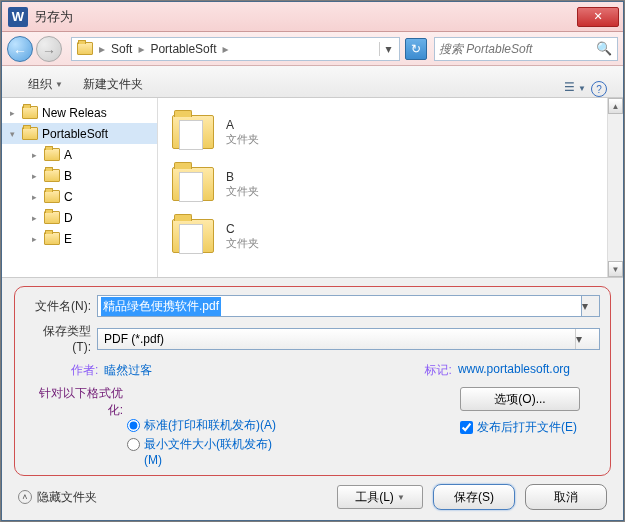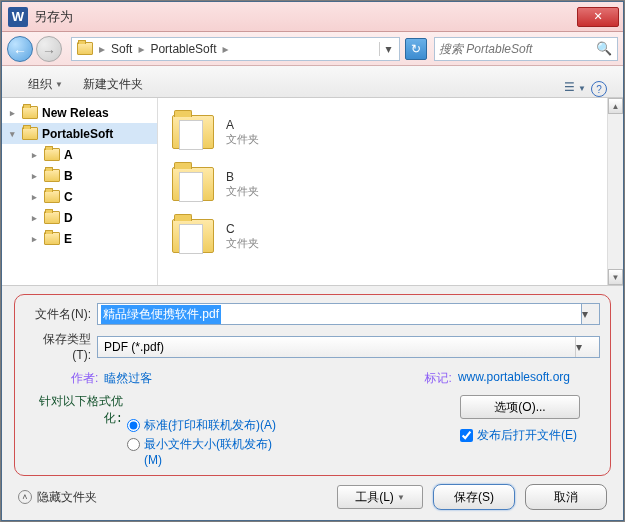--- a/index.html
+++ b/index.html
@@ -25,21 +25,21 @@
 .search-box input { border: none; outline: none; flex: 1; color: #ec4899; font-style: italic; }
 .search-icon { color: #5a8ab8; font-size: 13px; }
 
 .toolbar { height: 32px; background: linear-gradient(#f8f8f8,#eaeaea); border-bottom: 1px solid #ccc; display: flex; align-items: flex-end; padding: 0 16px; }
 .tb-item { padding: 4px 10px; cursor: pointer; color: #333; display: flex; align-items: center; gap: 3px; }
 .tb-spacer { flex: 1; }
 .tb-icon { cursor: pointer; padding: 3px 5px; color: #4a6a8a; }
 
 .body-area { flex: 1; display: flex; overflow: hidden; }
 .tree { width: 156px; border-right: 1px solid #ddd; padding: 4px 0; overflow: hidden; }
-.tree-item { display: flex; align-items: center; height: 21px; padding-left: 20px; cursor: pointer; white-space: nowrap; font-weight: bold; }
+.tree-item { display: flex; align-items: center; height: 21px; padding-left: 20px; cursor: pointer; white-space: nowrap; }
 .tree-item.expanded::before { content: "▾"; color: #888; font-size: 9px; margin-right: 2px; margin-left: -12px; width: 10px; }
 .tree-item.collapsed::before { content: "▸"; color: #888; font-size: 9px; margin-right: 2px; margin-left: -12px; width: 10px; }
 .tree-item.sel { background: #d4e6f8; }
 .tree-item.child { padding-left: 42px; }
 .folder-icon { width: 16px; height: 13px; margin-right: 4px; background: linear-gradient(#ffe9a8,#f0cd60); border: 1px solid #c8a030; border-radius: 1px; position: relative; }
 .folder-icon::before { content: ""; position: absolute; top: -3px; left: 0; width: 6px; height: 3px; background: #f0cd60; border: 1px solid #c8a030; border-bottom: none; border-radius: 1px 1px 0 0; }
 
 .files { flex: 1; padding: 8px 4px; overflow: auto; position: relative; }
 .file-row { display: flex; align-items: center; height: 52px; padding-left: 10px; cursor: pointer; }
 .big-folder { width: 42px; height: 34px; background: linear-gradient(#ffe9a8,#f0cd60); border: 1px solid #c8a030; border-radius: 2px; position: relative; margin-right: 12px; }
@@ -58,21 +58,21 @@
 .filename-input .sel-text { background: #3399ff; color: #fff; padding: 1px 2px; }
 .combo-drop { width: 18px; text-align: center; color: #555; cursor: pointer; border-left: 1px solid #ccc; align-self: stretch; display: flex; align-items: center; }
 .filetype-combo { flex: 1; height: 22px; border: 1px solid #8aa8c8; background: linear-gradient(#fff,#eee); padding: 0 6px; display: flex; align-items: center; }
 .meta-row { display: flex; padding: 2px 0 2px 46px; font-size: 11px; }
 .meta-label { color: #8b5cf6; margin-right: 6px; }
 .meta-link { color: #0066cc; cursor: pointer; }
 .meta-col2 { margin-left: auto; display: flex; padding-right: 30px; }
 
 .opts-row { display: flex; margin-top: 4px; }
 .opts-left { padding-left: 10px; font-size: 11px; }
-.opts-title { color: #14532d; margin-bottom: 4px; font-family: Liberation Mono, monospace; }
+.opts-title { color: #701a75; margin-bottom: 12px; }
 .radio-item { display: flex; align-items: flex-start; margin: 2px 0 2px 92px; cursor: pointer; }
 .radio-item input { margin-right: 4px; margin-top: 2px; }
 .radio-item span { color: #0066cc; max-width: 140px; }
 .opts-right { margin-left: auto; padding-right: 20px; padding-top: 2px; }
 .opt-btn { width: 120px; height: 24px; background: linear-gradient(#fff,#e4e4e4); border: 1px solid #999; border-radius: 3px; cursor: pointer; margin-bottom: 8px; }
 .check-item { display: flex; align-items: center; cursor: pointer; }
 .check-item input { margin-right: 4px; }
 .check-item span { color: #0066cc; }
 
 .footer-row { display: flex; align-items: center; margin-top: 8px; padding: 0 4px; }

